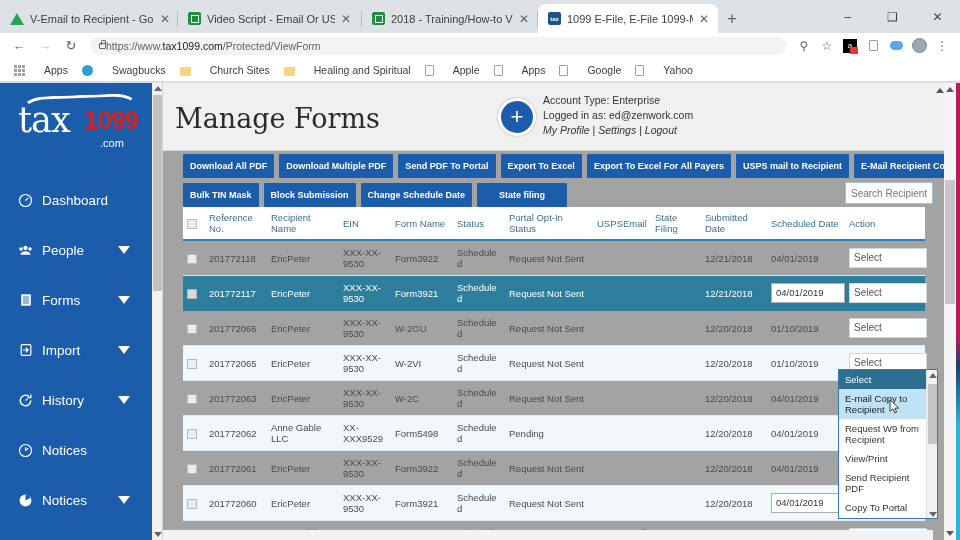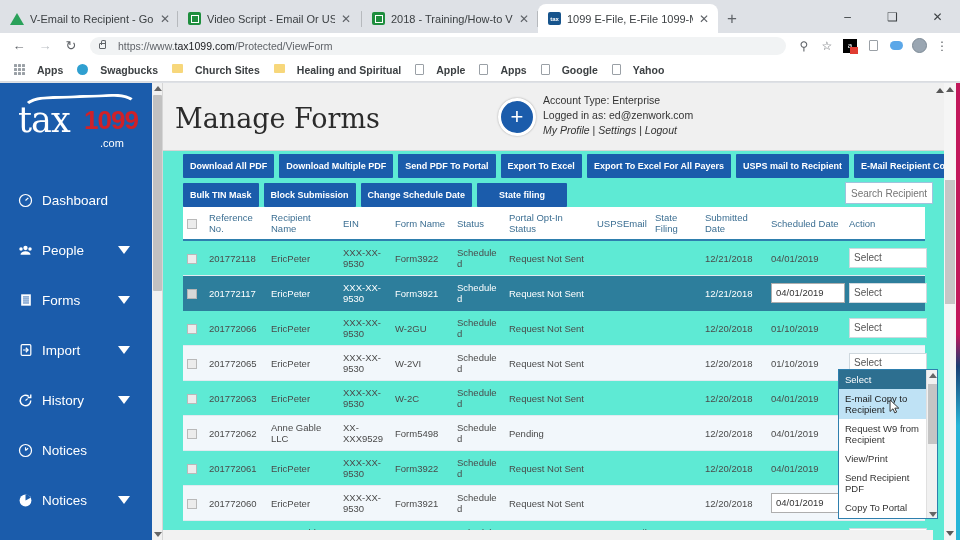--- a/index.html
+++ b/index.html
@@ -41,38 +41,38 @@
   .winbtn{ width:45px;height:33px;display:flex;align-items:center;justify-content:center;color:#3c4043;font-size:12px;cursor:pointer;}
 
   .chrome-toolbar{
     position:absolute; left:0; top:33px; width:960px; height:25px; background:#ffffff;
     display:flex; align-items:center; padding:0 8px; gap:4px;
   }
   .navbtn{ width:22px;height:22px;display:flex;align-items:center;justify-content:center;color:#5f6368;font-size:13px;cursor:pointer;}
   .navbtn.disabled{ color:#bdc1c6; }
   .omnibox{
     flex:1; height:18px; background:#f1f3f4; border-radius:10px;
-    display:flex; align-items:center; padding:0 9px; gap:12px; font-size:10.5px; color:#5f6368;
+    display:flex; align-items:center; padding:0 9px; gap:0; font-size:10.5px; color:#5f6368;
     margin:0 4px; min-width:0;
   }
   .lock{ width:7px; height:6px; border:1px solid #5f6368; border-radius:1px; position:relative; flex:0 0 auto;}
   .lock:before{content:"";position:absolute;left:1px;top:-4px;width:3px;height:4px;border:1px solid #5f6368;border-bottom:none;border-radius:2px 2px 0 0;}
   .url strong{ color:#202124; font-weight:normal; }
   .tb-icons{ display:flex; align-items:center; gap:3px; }
   .tb-ico{ width:20px;height:20px;display:flex;align-items:center;justify-content:center;font-size:12px;color:#5f6368;cursor:pointer;}
   .ext-a{ width:14px;height:14px;background:#000;color:#fff;font-size:8px;display:flex;align-items:center;justify-content:center;position:relative;}
   .ext-a:after{content:"";position:absolute;right:-1px;bottom:-1px;width:8px;height:7px;background:#e03c31;}
   .ext-cloud{ width:13px;height:9px;background:#5ba7e8;border-radius:6px;}
   .avatar-ico{ width:15px;height:15px;border-radius:50%;background:#9aa6b2;border:1px solid #7d8a96; }
 
   .bookmarks{
     position:absolute; left:0; top:58px; width:960px; height:24px; background:#fff;
     display:flex; align-items:center; padding:0 8px; gap:2px; border-bottom:1px solid #dadce0;
   }
-  .bm{ display:flex; align-items:flex-start; gap:12px; padding:2px 6px; font-size:10.5px; color:#3c4043; cursor:pointer; white-space:nowrap;font-weight:bold;}
+  .bm{ display:flex; align-items:flex-end; gap:19px; padding:2px 6px; font-size:10.5px; color:#3c4043; cursor:pointer; white-space:nowrap;}
   .bm-grid{ width:11px;height:11px;display:grid;grid-template-columns:repeat(3,1fr);gap:1px;}
   .bm-grid i{ background:#9aa0a6; border-radius:0.5px;}
   .bm-folder{ width:11px;height:9px;background:#f7d77b;border-radius:1px;}
   .bm-doc{ width:9px;height:11px;border:1px solid #9aa0a6;border-radius:1px;background:#fff;}
   .bm-swag{ width:11px;height:11px;border-radius:50%;background:#2f9fd0;}
 
   
   .page{
     position:absolute; left:0; top:83px; width:960px; height:457px; background:#fff; overflow:hidden;
   }
@@ -118,21 +118,21 @@
   .acct a{ color:#333; text-decoration:none; cursor:pointer;font-style:italic;}
   .plusbadge{
     position:absolute; left:335px; top:15px; width:38px; height:38px; border-radius:50%;
     background:#1b5cab; border:3px solid #fff; box-shadow:0 0 2px rgba(0,0,0,.35);
     color:#fff; font-size:22px; display:flex; align-items:center; justify-content:center; font-weight:300;
   }
   .hdr-scroll{ position:absolute; right:0; top:0; width:12px; height:68px; }
   .hdr-scroll .ar{ position:absolute;left:3px;top:5px;width:0;height:0;border-left:4px solid transparent;border-right:4px solid transparent;border-bottom:5px solid #555;}
 
   
-  .content{ position:absolute; left:163px; top:68px; width:782px; height:389px; background:#5eead4; overflow:hidden;padding-left:44px;}
+  .content{ position:absolute; left:163px; top:68px; width:782px; height:389px; background:#a3a3a3; overflow:hidden;padding-left:44px;}
   .toolbar{ position:absolute; left:0; top:0; width:782px; padding:3px 0 0 20px; }
   .btnrow{ display:flex; gap:5px; margin-bottom:5px; flex-wrap:nowrap; }
   .tbtn{
     background:#1b5cab; color:#fff; font-size:9px; font-weight:bold;
     padding:7px 7px; border:none; border-radius:1px; white-space:nowrap; cursor:pointer;
     line-height:10px;
   }
   .tbtn.wide{ padding:7px 22px; }
   .searchbox{
     position:absolute; right:12px; top:31px; width:88px; height:22px;

